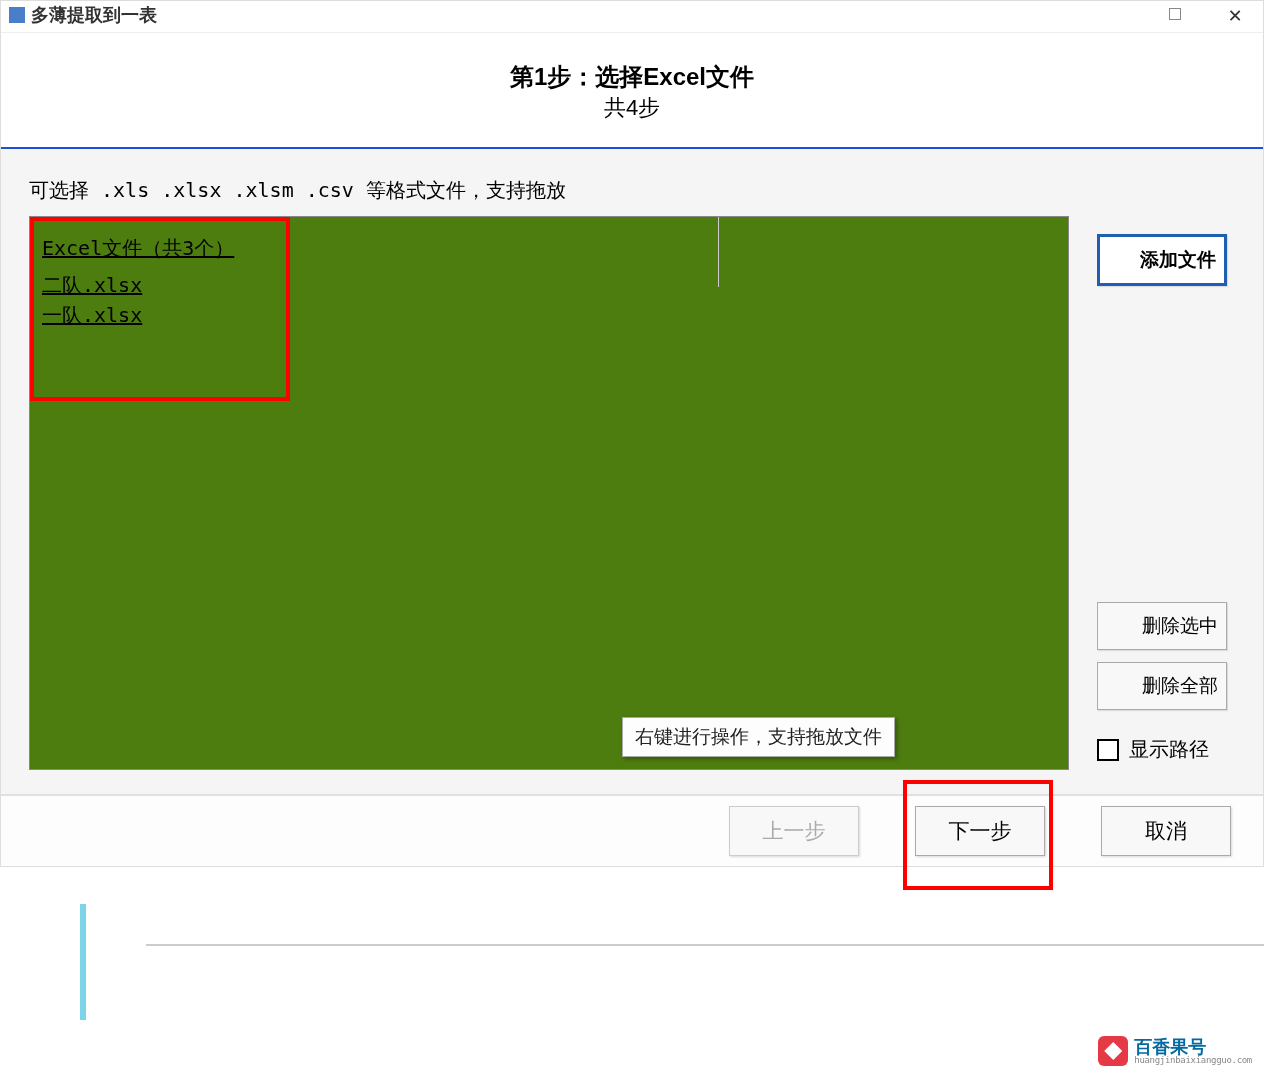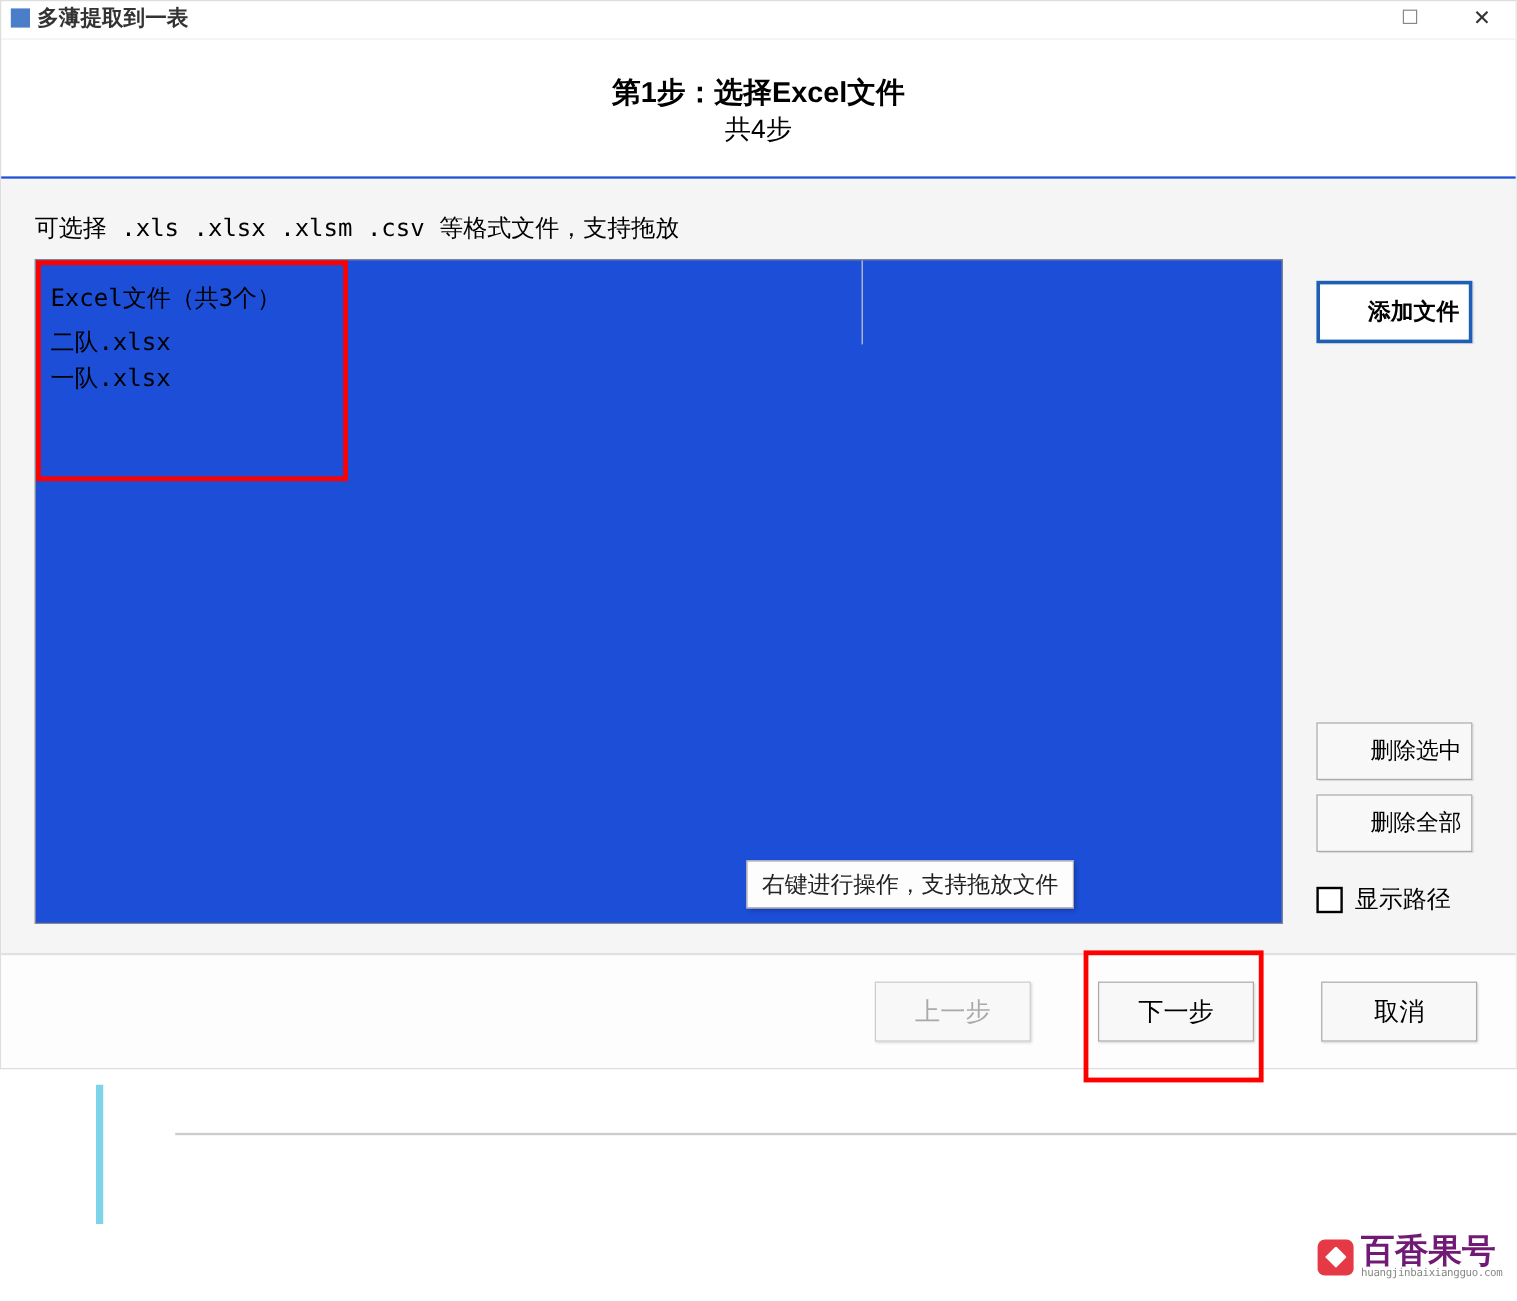--- a/index.html
+++ b/index.html
@@ -95,24 +95,25 @@
       margin-bottom: 12px;
       font-family: "SimSun", "宋体", monospace;
     }
     .main-row {
       display: flex;
       gap: 28px;
       align-items: flex-start;
     }
     .file-panel {
       flex: 1;
-      background: #1d4ed8;
+      background: #4d7c0f;
       border: 1px solid #888;
       height: 554px;
       position: relative;
+      text-decoration: underline;
     }
     .file-list-inner {
       position: relative;
       padding: 10px 12px;
     }
     .red-box {
       position: absolute;
       top: 0;
       left: 0;
       width: 260px;
@@ -187,21 +188,21 @@
       font-size: 20px;
     }
     .checkbox-box {
       width: 22px;
       height: 22px;
       border: 2px solid #000;
       background: #fff;
     }
     .footer {
       border-top: 2px solid #e0e0e0;
-      padding: 22px 32px;
+      padding: 10px 32px;
       display: flex;
       justify-content: flex-end;
       gap: 56px;
       background: #fdfdfd;
       position: relative;
     }
     .footer-btn {
       width: 130px;
       height: 50px;
       background: #f8f8f8;
@@ -269,24 +270,24 @@
       height: 18px;
       background: #fff;
       clip-path: polygon(50% 0%, 100% 50%, 50% 100%, 0% 50%);
     }
     .wm-text {
       display: flex;
       flex-direction: column;
       line-height: 1;
     }
     .wm-main {
-      font-size: 28px;
+      font-size: 18px;
       font-weight: bold;
       font-family: "SimHei", sans-serif;
-      color: #701a75;
+      color: #0369a1;
     }
     .wm-sub {
       font-size: 9px;
       color: #888;
       letter-spacing: -0.3px;
     }
   </style>
 </head>
 <body>
 

